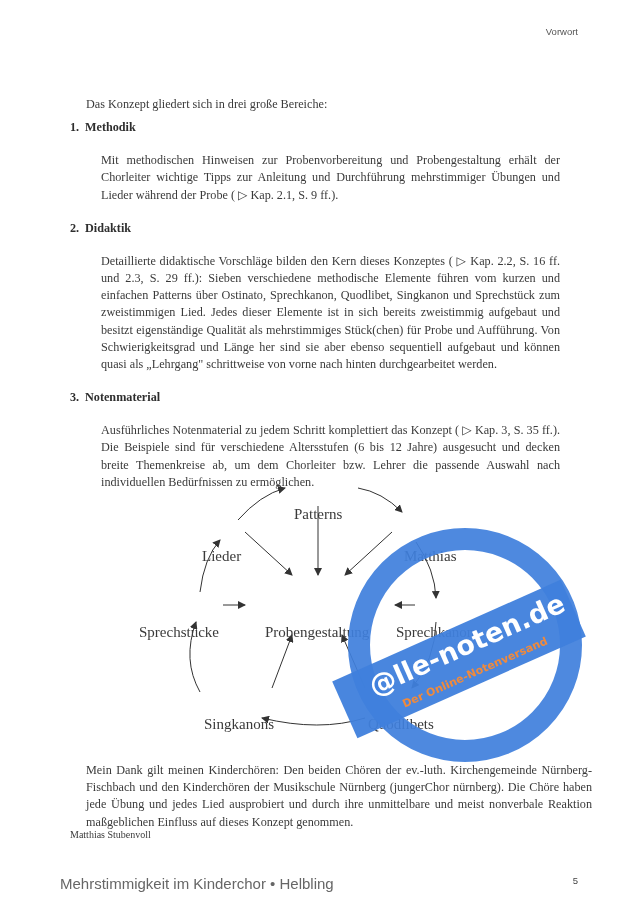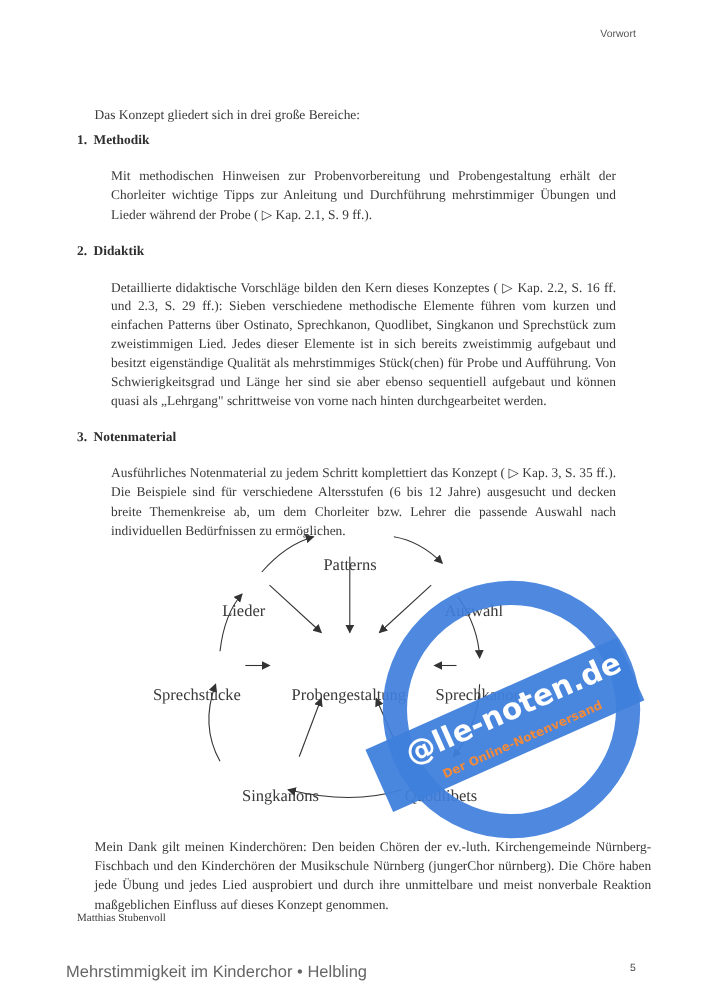--- a/index.html
+++ b/index.html
@@ -107,24 +107,24 @@
       <path d="M198,36 L198,105"></path>
       <path d="M125,62 L172,105"></path>
       <path d="M272,62 L225,105"></path>
       <path d="M103,135 L125,135"></path>
       <path d="M295,135 L275,135"></path>
       <path d="M152,218 L172,165"></path>
       <path d="M245,218 L222,165"></path>
     </g>
   </svg>
   <div class="node" style="left:174px; top:8px;">Patterns</div>
-  <div class="node" style="left:284px; top:50px;">Auswahl</div>
+  <div class="node" style="left:284px; top:50px;">Matthias</div>
   <div class="node" style="left:276px; top:126px;">Sprechkanons</div>
   <div class="node" style="left:248px; top:218px;">Quodlibets</div>
-  <div class="node" style="left:100px; top:218px;">Singkanons</div>
+  <div class="node" style="left:84px; top:218px;">Singkanons</div>
   <div class="node" style="left:19px; top:126px;">Sprechstücke</div>
   <div class="node" style="left:82px; top:50px;">Lieder</div>
   <div class="node" style="left:145px; top:126px;">Probengestaltung</div>
 </div>
 
 <p class="thanks">Mein Dank gilt meinen Kinderchören: Den beiden Chören der ev.-luth. Kirchengemeinde Nürnberg-Fischbach und den Kinderchören der Musikschule Nürnberg (jungerChor nürnberg). Die Chöre haben jede Übung und jedes Lied ausprobiert und durch ihre unmittelbare und meist nonverbale Reaktion maßgeblichen Einfluss auf dieses Konzept genommen.</p>
 <div class="signature">Matthias Stubenvoll</div>
 
 <div class="footer-left">Mehrstimmigkeit im Kinderchor • Helbling</div>
 <div class="footer-right">5</div>

